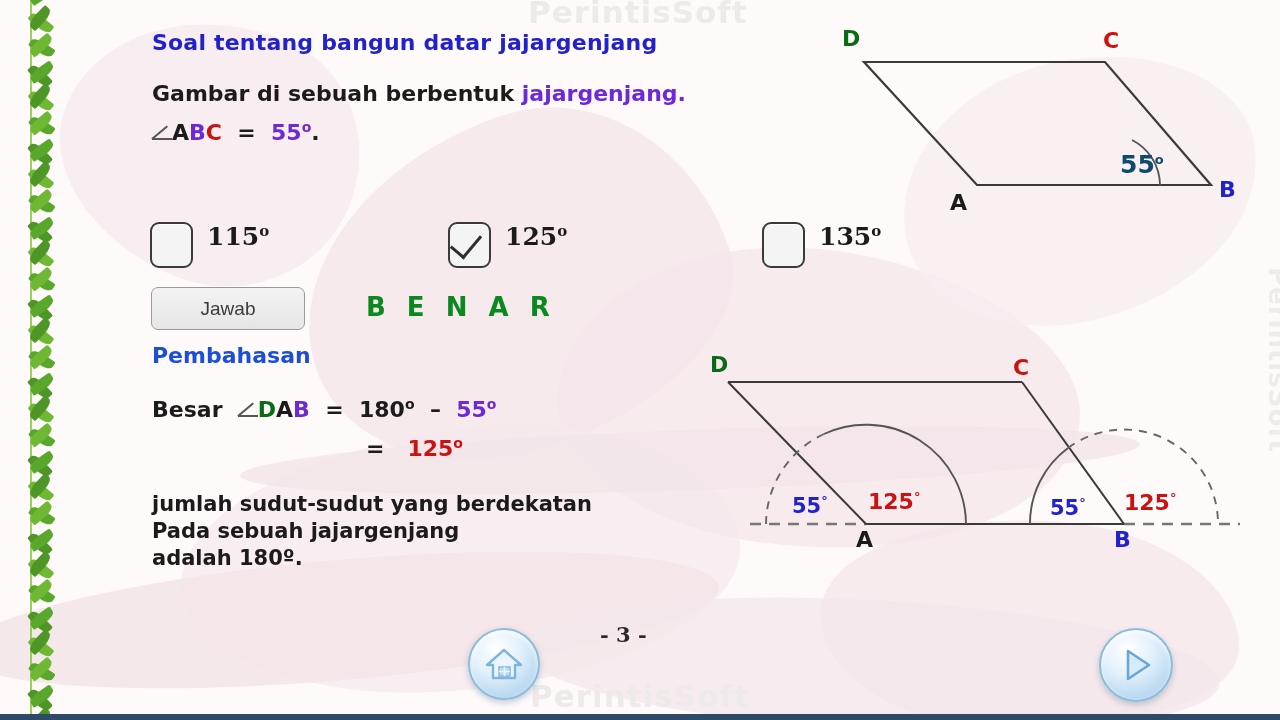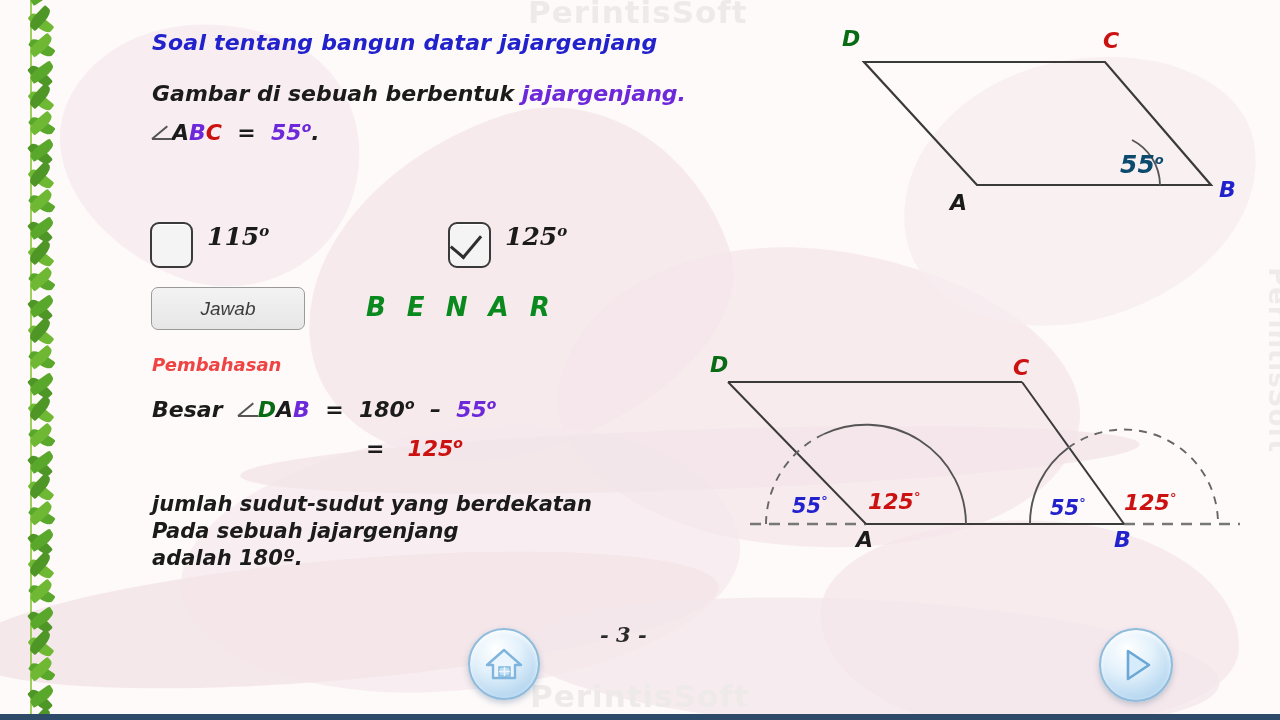--- a/index.html
+++ b/index.html
@@ -33,21 +33,21 @@
   .leaf.r{left:31px;transform-origin:0 50%;}
   .leaf.l{right:31px;transform-origin:100% 50%;}
 
   
   .wm{position:absolute;color:#efeaea;font-weight:bold;letter-spacing:1px;user-select:none;}
   .wm-top{left:528px;top:-6px;font-size:31px;}
   .wm-bottom{left:530px;top:678px;font-size:31px;}
   .wm-right{left:1185px;top:345px;font-size:26px;transform:rotate(90deg);transform-origin:50% 50%;color:#f0ebeb;}
 
   
-  .content{position:absolute;left:0;top:0;width:1280px;height:648px;font-style:italic;}
+  .content{position:absolute;left:0;top:0;width:1280px;height:648px;}
   .ttl{position:absolute;left:152px;top:30px;font-size:22px;font-weight:bold;color:#2222cc;letter-spacing:.2px;}
   .line{position:absolute;font-size:22px;font-weight:bold;color:#1b1b1b;white-space:nowrap;}
   .l1{left:152px;top:81px;}
   .l2{left:152px;top:119px;}
   .l3{left:152px;top:158px;}
   .blue{color:#6d28d9;margin-top:44px;}
   .red{color:#cc1111;}
   .green{color:#0a6b15;}
   .black{color:#1b1b1b;}
   .deg{font-size:14px;vertical-align:super;font-weight:bold;}
@@ -67,21 +67,21 @@
        border-bottom:3px solid #2e2e2e;transform:rotate(40deg);}
   .olab{font-size:25px;font-weight:bold;color:#1b1b1b;font-family:"DejaVu Serif","Liberation Serif",serif;}
   .olab .deg{font-size:15px;}
 
   
   .jawab{position:absolute;left:151px;top:287px;width:152px;height:41px;border:1px solid #9a9a9a;border-radius:7px;
          background:linear-gradient(#f3f3f3,#e6e6e6);display:flex;align-items:center;justify-content:center;
          font-size:19px;color:#3c3c3c;font-family:"Liberation Sans",sans-serif;}
   .benar{position:absolute;left:366px;top:292px;font-size:26px;font-weight:bold;color:#0a8a1e;letter-spacing:6px;}
 
-  .pemb{position:absolute;left:152px;top:354px;font-size:18px;font-weight:bold;color:#ef4444;}
+  .pemb{position:absolute;left:152px;top:343px;font-size:22px;font-weight:bold;color:#1d4ed8;}
   .e1{position:absolute;left:152px;top:396px;font-size:22px;font-weight:bold;color:#1b1b1b;white-space:nowrap;}
   .e2{position:absolute;left:366px;top:435px;font-size:22px;font-weight:bold;color:#1b1b1b;white-space:nowrap;}
   .note{position:absolute;left:152px;top:491px;font-size:21px;font-weight:bold;color:#1b1b1b;line-height:27px;}
 
   
   .diagram{position:absolute;}
   .d-top{left:820px;top:14px;width:460px;height:210px;}
   .d-bot{left:700px;top:355px;width:580px;height:210px;}
   .vlabel{position:absolute;font-size:22px;font-weight:bold;font-family:"DejaVu Sans","Liberation Sans",sans-serif;}
   .alabel{position:absolute;font-weight:bold;font-family:"DejaVu Sans","Liberation Sans",sans-serif;}
@@ -198,20 +198,24 @@
     <div class="opt o1">
       <div class="cbox"></div>
       <div class="olab"><span>115</span><span class="deg">o</span></div>
     </div>
     <div class="opt o2">
       <div class="cbox">
           <div class="chk"></div>
         </div>
       <div class="olab"><span>125</span><span class="deg">o</span></div>
     </div>
+    <div class="opt o3">
+      <div class="cbox"></div>
+      <div class="olab"><span>135</span><span class="deg">o</span></div>
+    </div>
 
     <div class="jawab">Jawab</div>
     <div class="benar">B E N A R</div>
 
     <div class="pemb">Pembahasan</div>
 
     <div class="e1">
       <span class="black">Besar</span>
       &nbsp;<span class="ang"></span><span class="green">D</span><span class="black">A</span><span class="blue">B</span>
       &nbsp;<span class="black">=</span>

